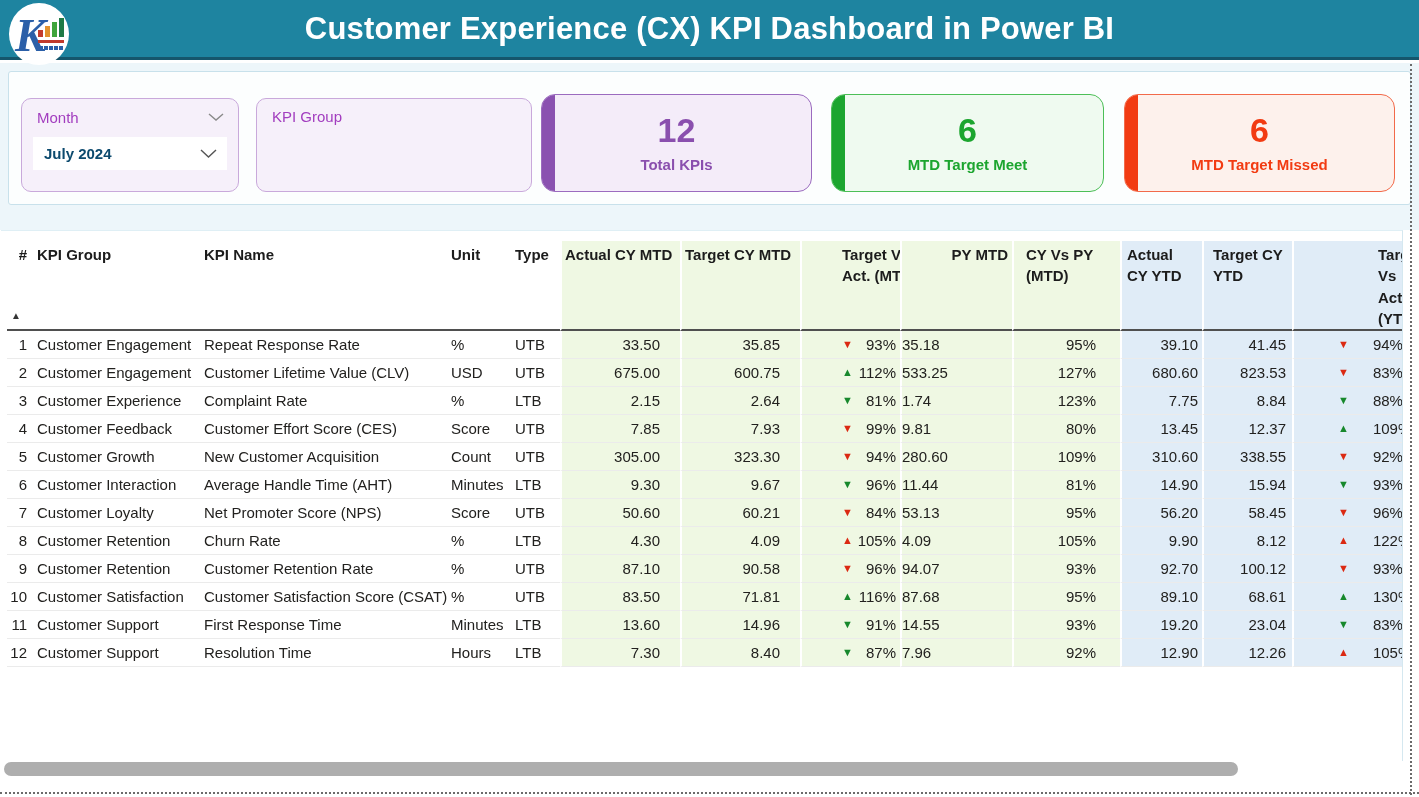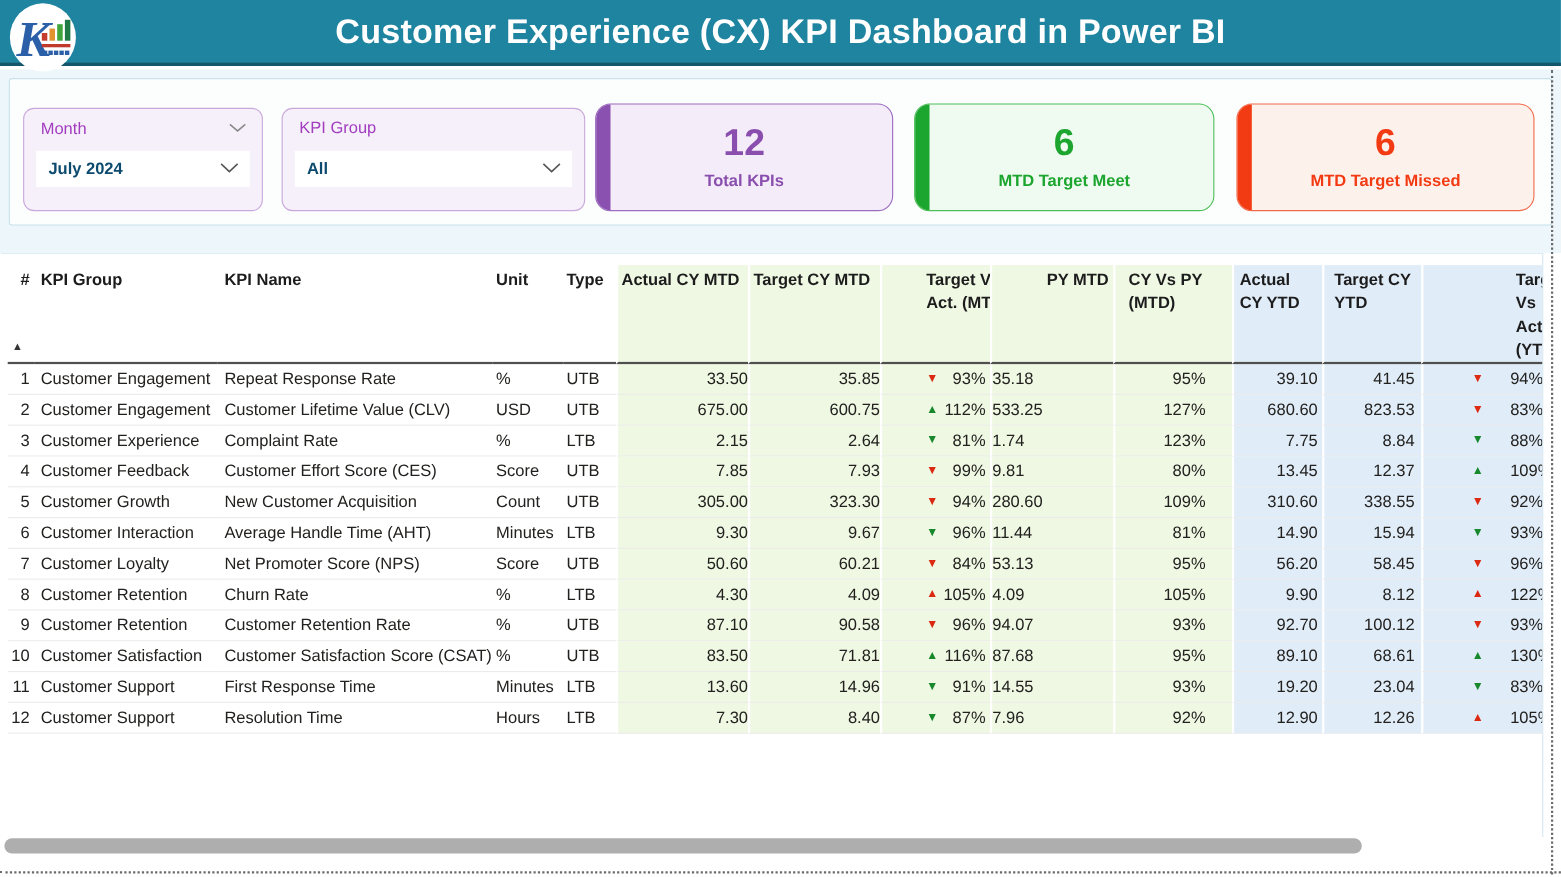--- a/index.html
+++ b/index.html
@@ -80,21 +80,21 @@
   th.c-tvam .hlbl { margin-left:40px; width:76px; }
   th.c-pymtd { text-align:right; padding-right:4px; }
   th.c-cypy .hlbl { margin-left:12px; width:92px; }
   th.c-aytd .hlbl { margin-left:5px; width:70px; }
   th.c-tytd .hlbl { margin-left:9px; width:78px; }
   th.c-tvay .hlbl { margin-left:84px; width:48px; overflow:hidden; }
 
   td.c-num { text-align:right; padding-right:4px; }
   td.c-group, td.c-name { padding-left:6px; }
   td.c-unit, td.c-type { padding-left:3px; }
-  td.c-amtd, td.c-tmtd { text-align:right; padding-right:0; }
+  td.c-amtd, td.c-tmtd { text-align:right; padding-right:20px; }
   td.c-pymtd { padding-right:4px; }
   td.c-cypy { text-align:right; padding-right:24px; }
   td.c-aytd { text-align:right; padding-right:4px; }
   td.c-tytd { text-align:right; padding-right:6px; }
 
   .tva-wrap { display:flex; align-items:center; height:27px; padding-left:40px; }
   td.c-tvay .tva-wrap { padding-left:44px; }
   .tva-wrap .val { flex:1; text-align:right; padding-right:4px; }
   td.c-tvay .tva-wrap .val { flex:none; text-align:left; margin-left:24px; padding-right:0; }
   .arr { font-size:11px; line-height:1; }
@@ -154,28 +154,20 @@
           <svg width="17" height="10">
               <polyline points="1,1 8.5,8 16,1" fill="none" stroke="#555" stroke-width="1.4"></polyline>
             </svg>
         </span>
       </div>
     </div>
 
     <div class="slicer slicer-kpi">
       <div class="slicer-head">
         <span class="slicer-label">KPI Group</span>
-      </div>
-      <div class="slicer-select">
-        <span>All</span>
-        <span>
-          <svg width="17" height="10">
-              <polyline points="1,1 8.5,8 16,1" fill="none" stroke="#555" stroke-width="1.4"></polyline>
-            </svg>
-        </span>
       </div>
     </div>
 
     <div class="card card-total">
       <div class="bar"></div>
       <div class="value">12</div>
       <div class="label">Total KPIs</div>
     </div>
 
     <div class="card card-meet">

